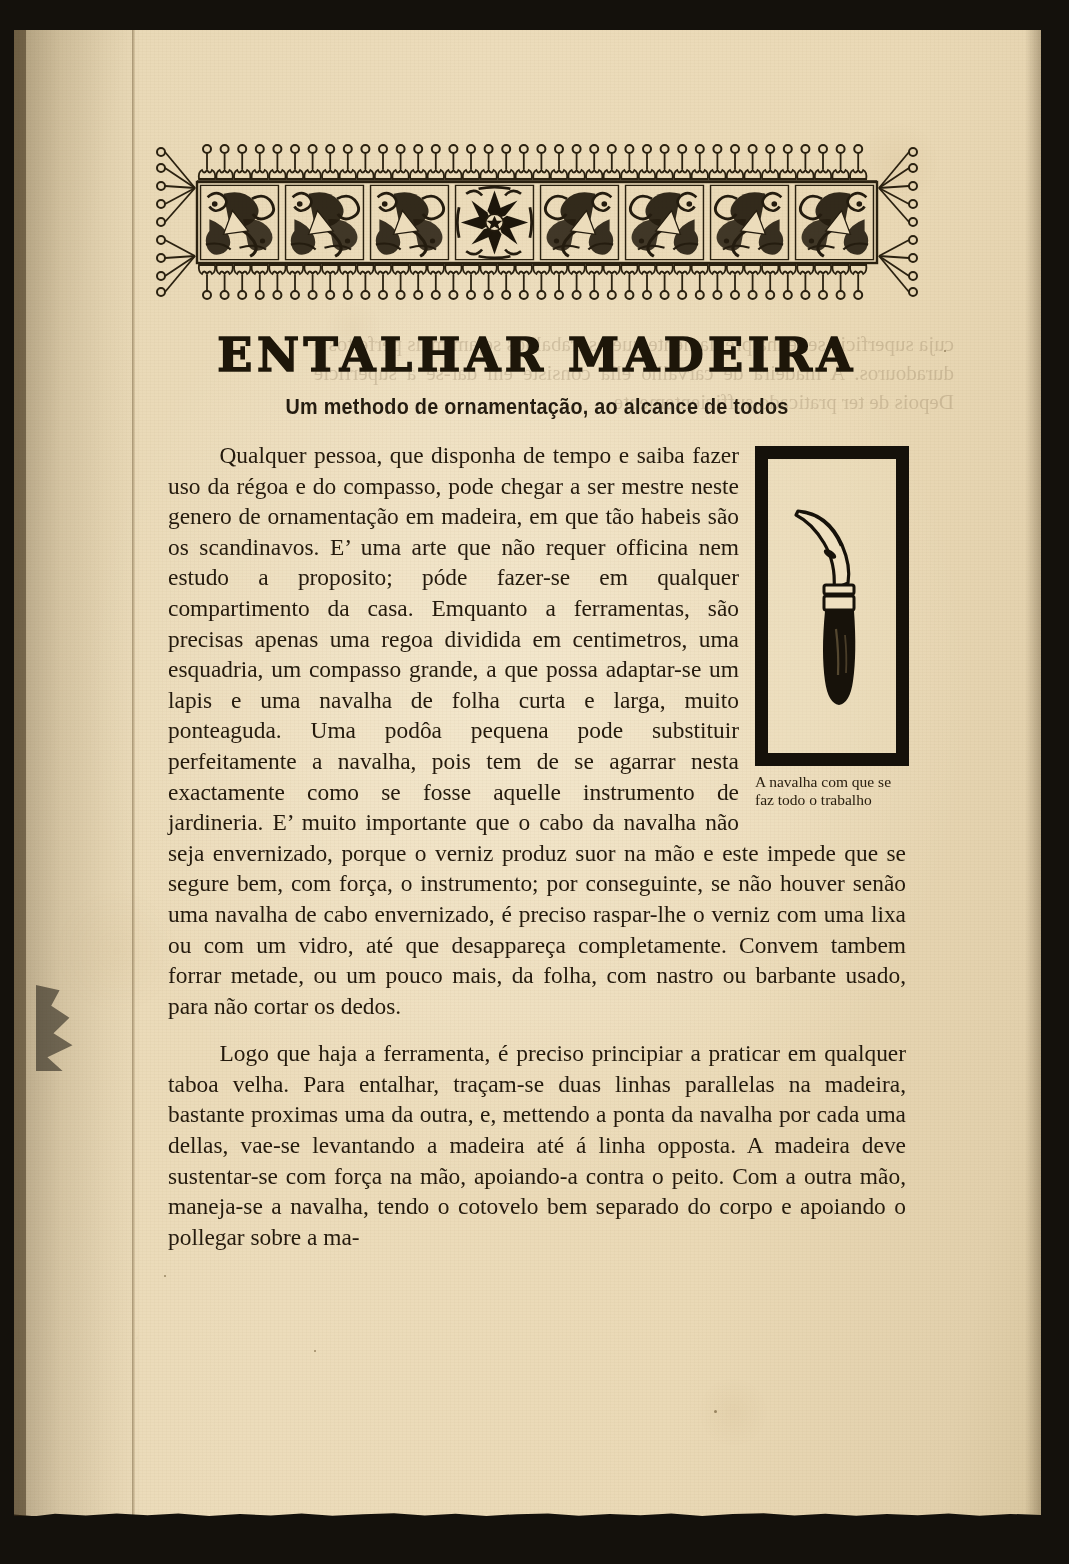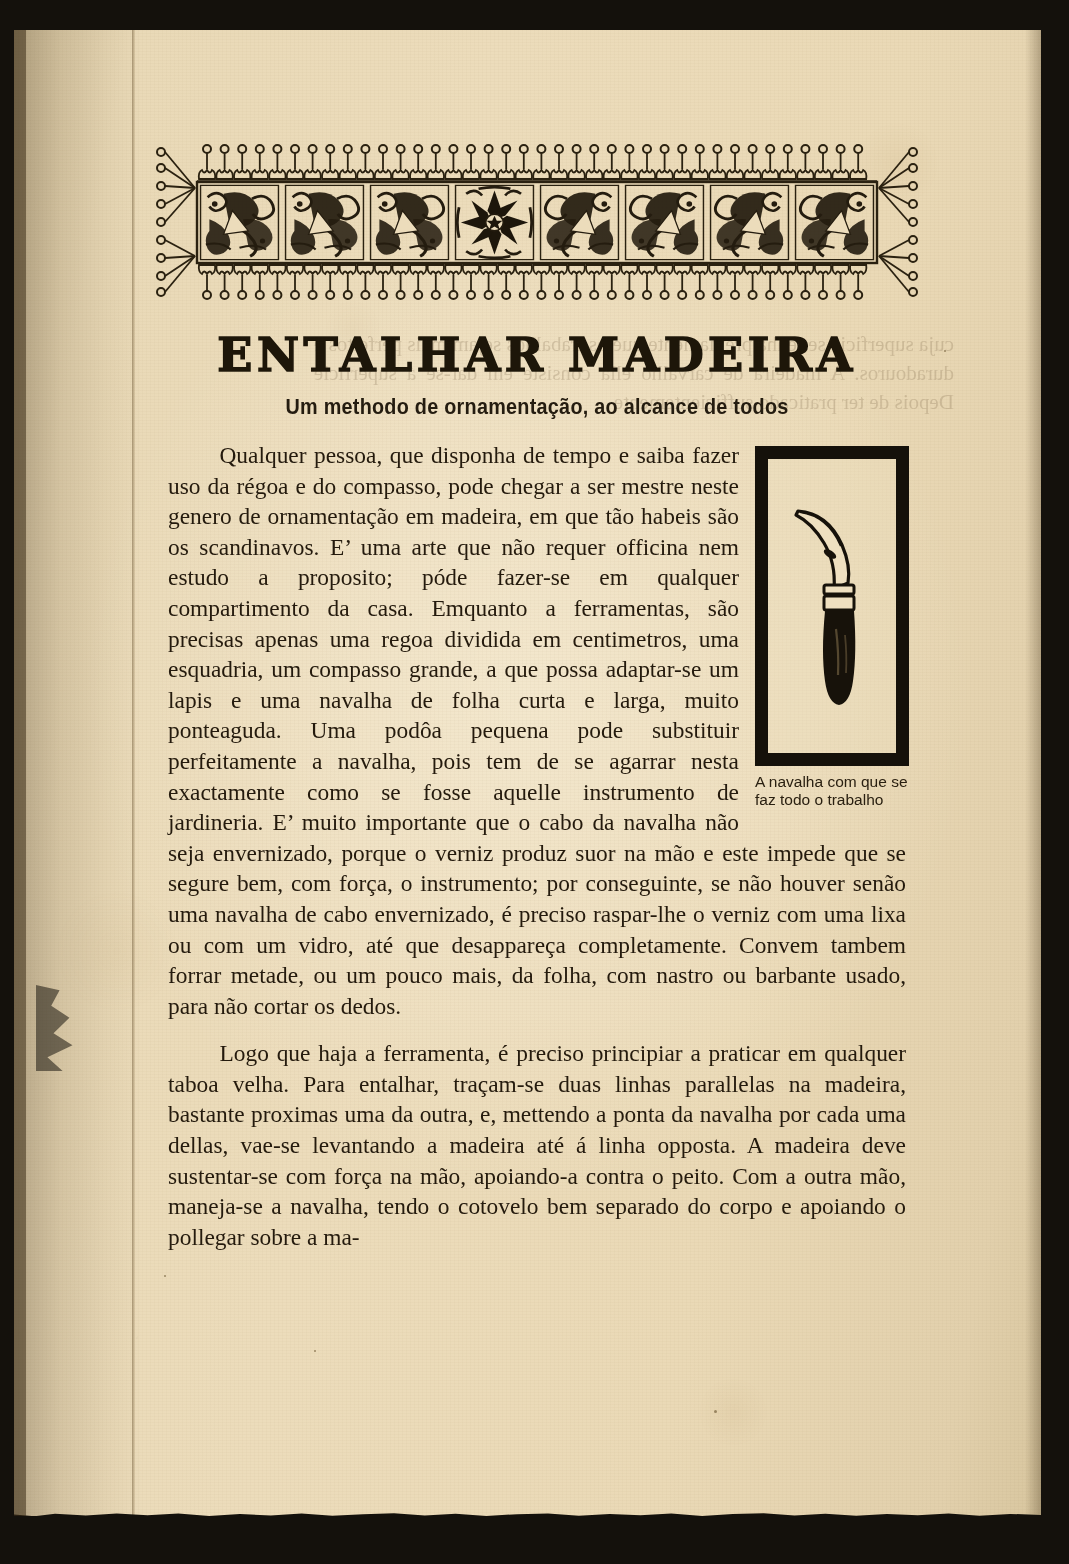--- a/index.html
+++ b/index.html
@@ -119,21 +119,21 @@
   }
   .figbox{
     width:154px;height:320px;box-sizing:border-box;
     border:13px solid #15110a;
     background:rgba(236,221,188,.30);
     position:relative;
   }
   .knife{position:absolute;left:0;top:0;width:100%;height:100%;}
   .figcap{
     margin-top:7px;width:154px;
-    font-family:Liberation Sans, sans-serif;
+    font-family:Liberation Serif, serif;
     font-size:15.5px;line-height:18px;color:#2a2011;
     text-align:left;
   }
 
   
   #frame-t{position:absolute;left:0;top:0;width:100%;height:30px;background:#14110c;}
   #frame-b{position:absolute;left:0;bottom:0;width:100%;height:40px;background:#14110c;}
   #frame-l{position:absolute;left:0;top:0;width:14px;height:100%;background:#14110c;}
   #frame-r{position:absolute;right:0;top:0;width:28px;height:100%;background:#14110c;}
   

